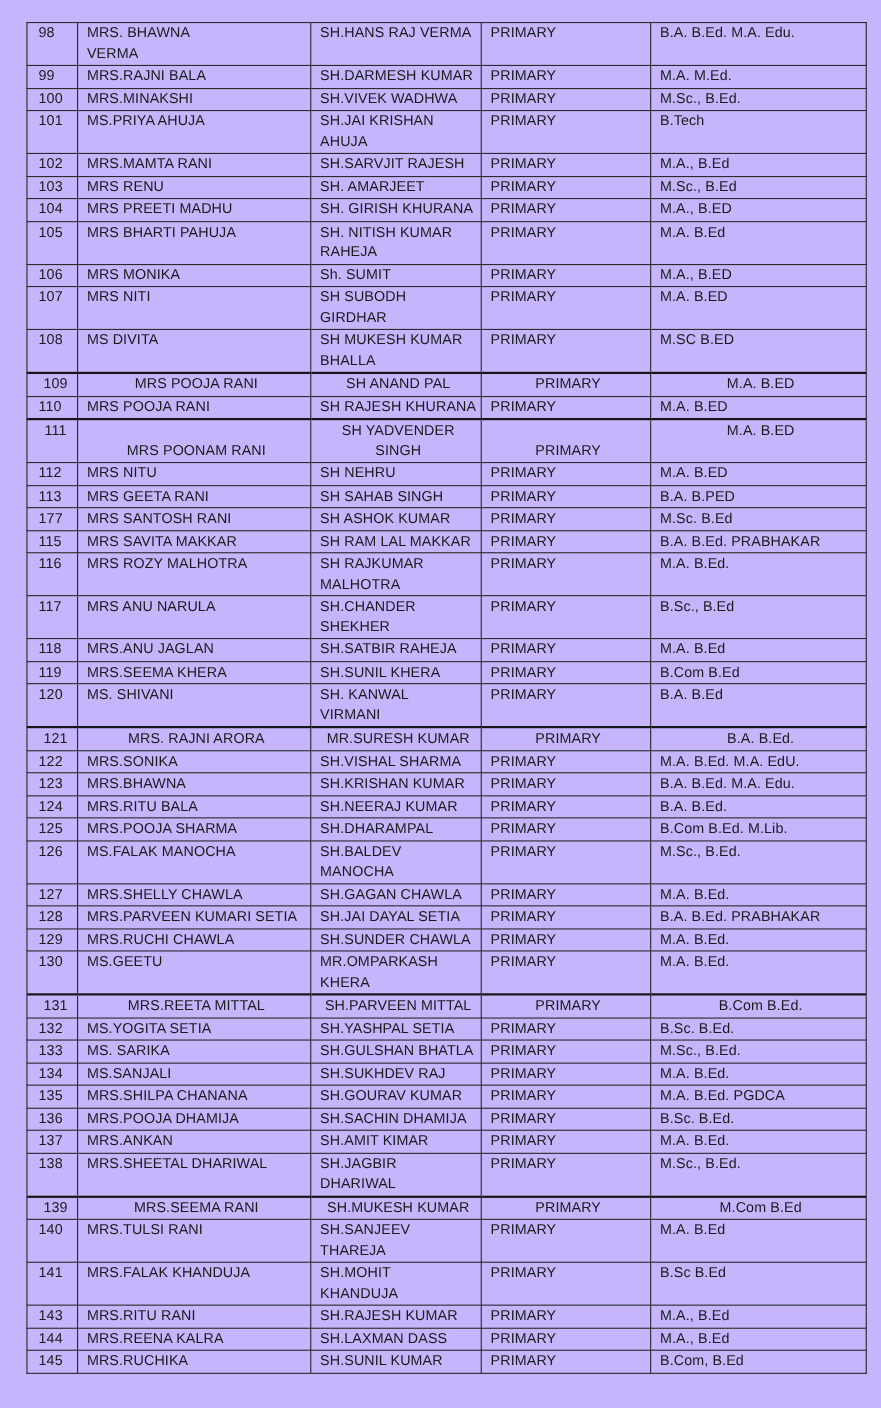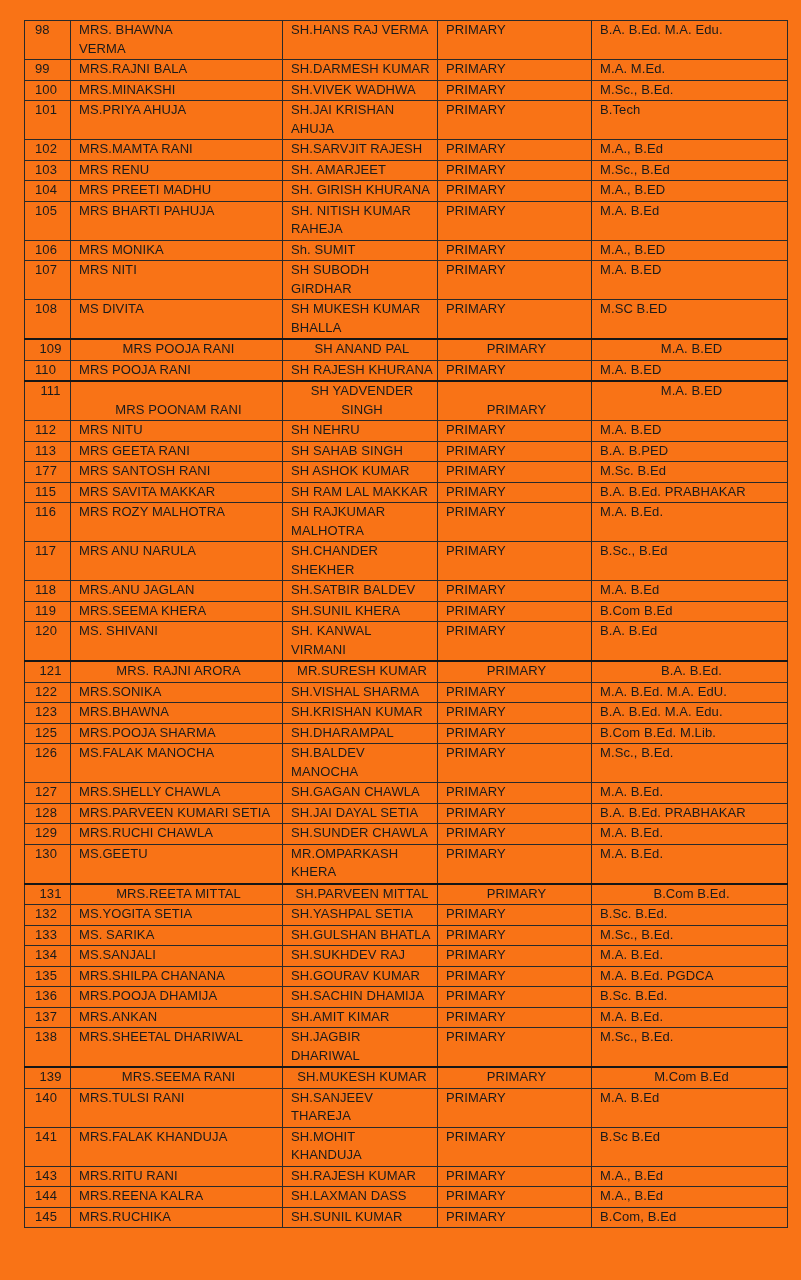--- a/index.html
+++ b/index.html
@@ -5,21 +5,21 @@
   html, body {
     margin: 0;
     padding: 0;
     background: #ffffff;
     font-family: "Liberation Sans", sans-serif;
   }
   .page {
     position: relative;
     width: 801px;
     height: 1280px;
-    background: #f97316;
+    background: #c4b5fd;
     overflow: hidden;
   }
   table.doc-table {
     position: absolute;
     left: 24px;
     top: 20px;
     width: 763px;
     border-collapse: collapse;
     table-layout: fixed;
     border: 1.5px solid #1f1f1f;
@@ -202,21 +202,21 @@
       <td class="cell-serial">117</td>
       <td class="cell-name">MRS ANU NARULA</td>
       <td class="cell-spouse">SH.CHANDER
 SHEKHER</td>
       <td class="cell-level">PRIMARY</td>
       <td class="cell-qual">B.Sc., B.Ed</td>
     </tr>
         <tr>
       <td class="cell-serial">118</td>
       <td class="cell-name">MRS.ANU JAGLAN</td>
-      <td class="cell-spouse">SH.SATBIR BALDEV</td>
+      <td class="cell-spouse">SH.SATBIR RAHEJA</td>
       <td class="cell-level">PRIMARY</td>
       <td class="cell-qual">M.A. B.Ed</td>
     </tr>
         <tr>
       <td class="cell-serial">119</td>
       <td class="cell-name">MRS.SEEMA KHERA</td>
       <td class="cell-spouse">SH.SUNIL KHERA</td>
       <td class="cell-level">PRIMARY</td>
       <td class="cell-qual">B.Com B.Ed</td>
     </tr>
@@ -241,20 +241,27 @@
       <td class="cell-spouse">SH.VISHAL SHARMA</td>
       <td class="cell-level">PRIMARY</td>
       <td class="cell-qual">M.A. B.Ed. M.A. EdU.</td>
     </tr>
         <tr>
       <td class="cell-serial">123</td>
       <td class="cell-name">MRS.BHAWNA</td>
       <td class="cell-spouse">SH.KRISHAN KUMAR</td>
       <td class="cell-level">PRIMARY</td>
       <td class="cell-qual">B.A. B.Ed. M.A. Edu.</td>
+    </tr>
+        <tr>
+      <td class="cell-serial">124</td>
+      <td class="cell-name">MRS.RITU BALA</td>
+      <td class="cell-spouse">SH.NEERAJ KUMAR</td>
+      <td class="cell-level">PRIMARY</td>
+      <td class="cell-qual">B.A. B.Ed.</td>
     </tr>
         <tr>
       <td class="cell-serial">125</td>
       <td class="cell-name">MRS.POOJA SHARMA</td>
       <td class="cell-spouse">SH.DHARAMPAL</td>
       <td class="cell-level">PRIMARY</td>
       <td class="cell-qual">B.Com B.Ed. M.Lib.</td>
     </tr>
         <tr>
       <td class="cell-serial">126</td>

